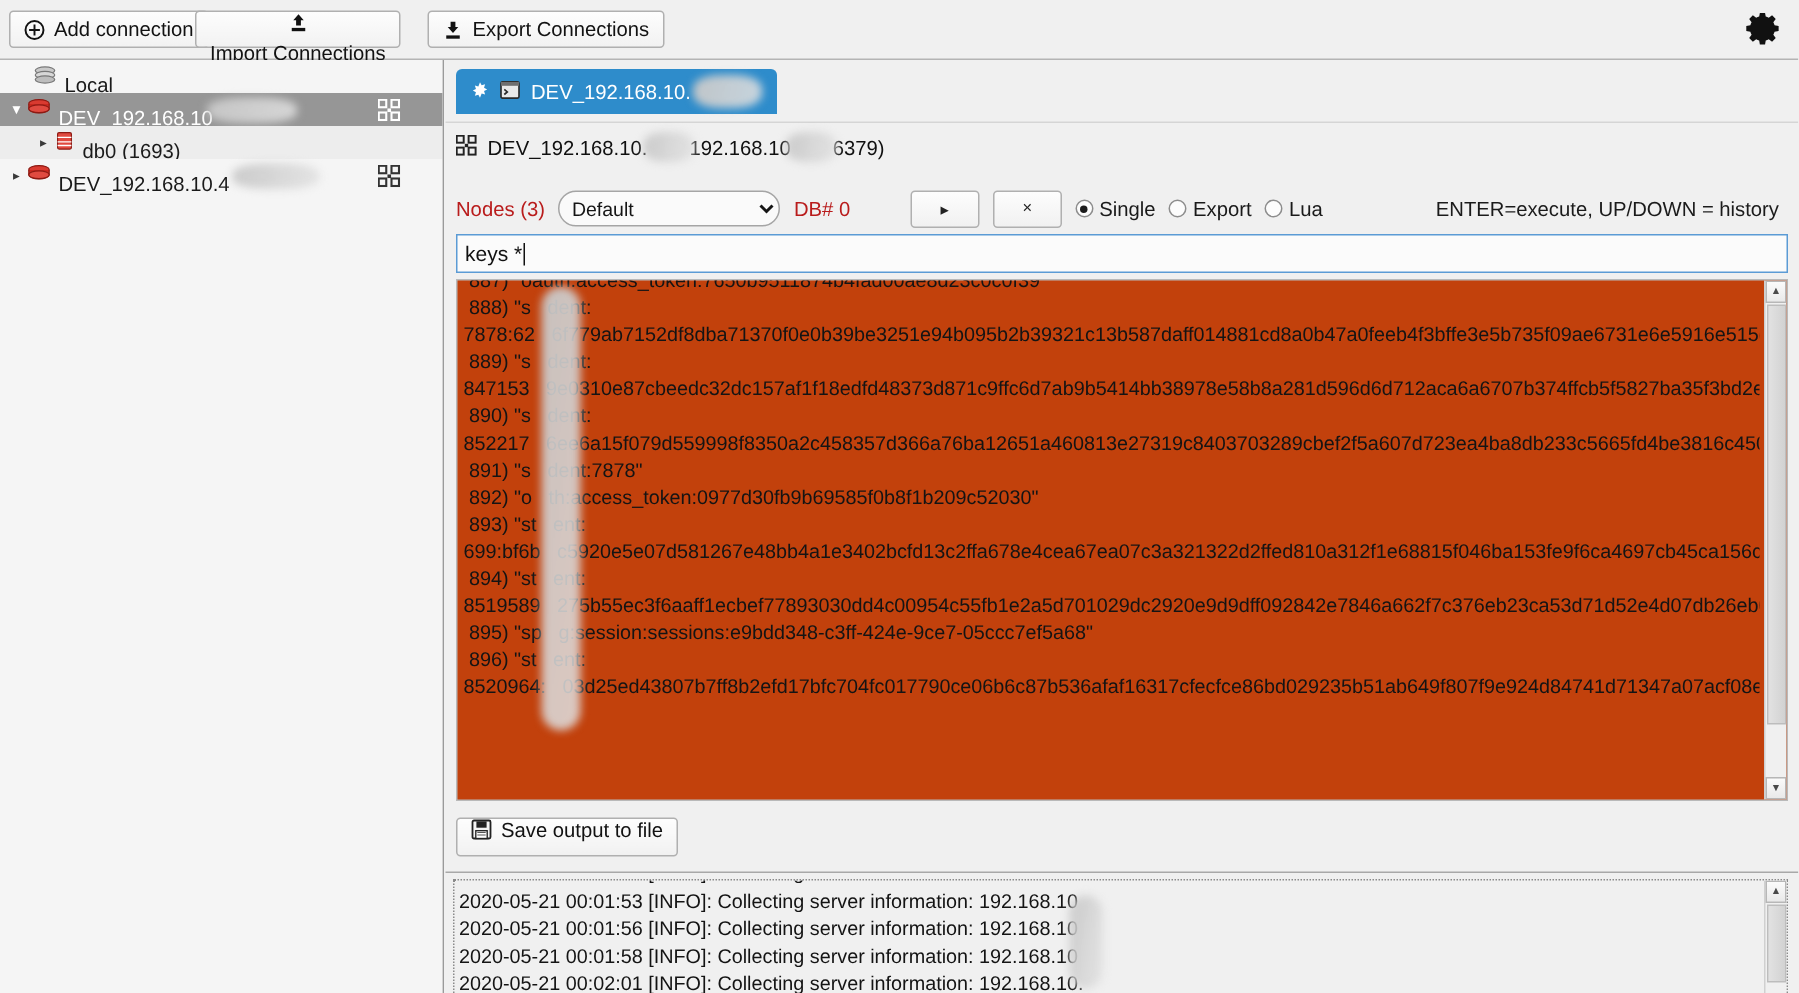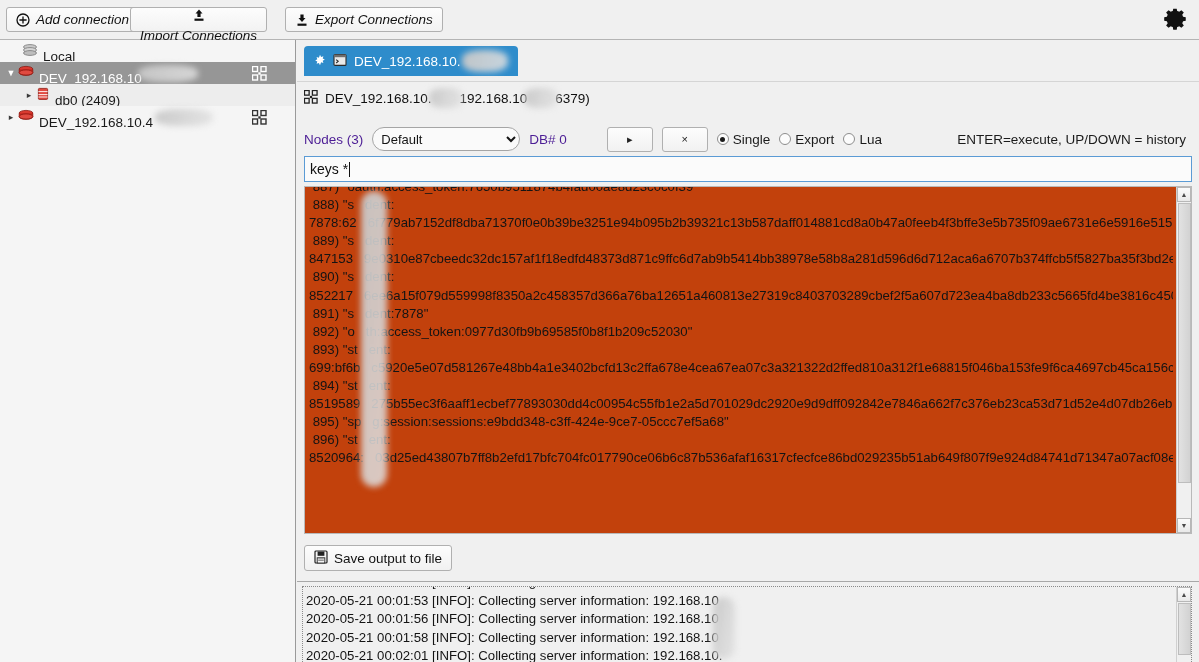--- a/index.html
+++ b/index.html
@@ -19,21 +19,20 @@
   }
 
   
   .toolbar {
     position: absolute;
     left: 0; top: 0;
     width: 1199px; height: 40px;
     background: #f0f0f0;
     border-bottom: 1px solid #b4b4b4;
     box-sizing: border-box;
-    font-style: italic;
   }
   .tbtn {
     position: absolute;
     top: 7px;
     height: 25px;
     background: linear-gradient(#fdfdfd, #f2f2f2);
     border: 1px solid #b0b0b0;
     border-radius: 3px;
     display: flex;
     align-items: center;
@@ -139,21 +138,21 @@
   .cmdbar {
     position: absolute;
     left: 7px; top: 85px;
     width: 888px; height: 28px;
     display: flex;
     align-items: center;
     gap: 9px;
     font-size: 13.5px;
     white-space: nowrap;
   }
-  .lbl { color: #4c1d95; }
+  .lbl { color: #b91c1c; }
   select.combo {
     width: 148px; height: 24px;
     font-family: "Liberation Sans", sans-serif;
     font-size: 13px;
     border: 1px solid #a5a5a5;
     background: #fafafa;
     border-radius: 12px;
     padding-left: 4px;
     color: #151515;
   }
@@ -259,21 +258,21 @@
     cursor: default;
   }
 
   .savebtn {
     position: absolute;
     left: 7px; top: 505px;
     height: 26px;
     background: linear-gradient(#fdfdfd, #f1f1f1);
     border: 1px solid #b0b0b0;
     border-radius: 3px;
-    display: flex; align-items: center; gap: 6px;
+    display: flex; gap: 6px;
     padding: 0 9px;
     box-sizing: border-box;
     font-size: 13.5px; color: #111;
     cursor: default;
   }
 
   
   .splitter {
     position: absolute;
     left: 0; top: 541px;
@@ -388,21 +387,21 @@
     </div>
 
     <div class="tree-row alt" style="padding-left:22px;">
       <span class="arrow">▸</span>
       <span class="tree-icon">
         <svg width="14" height="14" viewBox="0 0 14 14">
           <rect x="2.4" y="1.4" width="9.2" height="11" rx="1" fill="#e04a40" stroke="#8d1a13" stroke-width=".8"></rect>
           <path d="M2.4 4.6h9.2M2.4 7.6h9.2M2.4 10h9.2" stroke="#fff" stroke-width=".9"></path>
         </svg>
       </span>
-      <span class="tree-label">db0 (2409)</span>
+      <span class="tree-label">db0 (1693)</span>
     </div>
 
     <div class="tree-row plain" style="padding-left:4px;">
       <span class="arrow">▸</span>
       <span class="tree-icon">
         <svg width="16" height="14" viewBox="0 0 16 14">
           <ellipse cx="8" cy="4" rx="6.8" ry="2.6" fill="#d93a30" stroke="#8d1a13" stroke-width=".8"></ellipse>
           <path d="M1.2 4.3v3.4c0 1.4 3 2.6 6.8 2.6s6.8-1.2 6.8-2.6V4.3" fill="#c9281f" stroke="#8d1a13" stroke-width=".8"></path>
           <ellipse cx="8" cy="7.5" rx="6.8" ry="2.6" fill="#e04a40" stroke="#8d1a13" stroke-width=".8"></ellipse>
         </svg>

